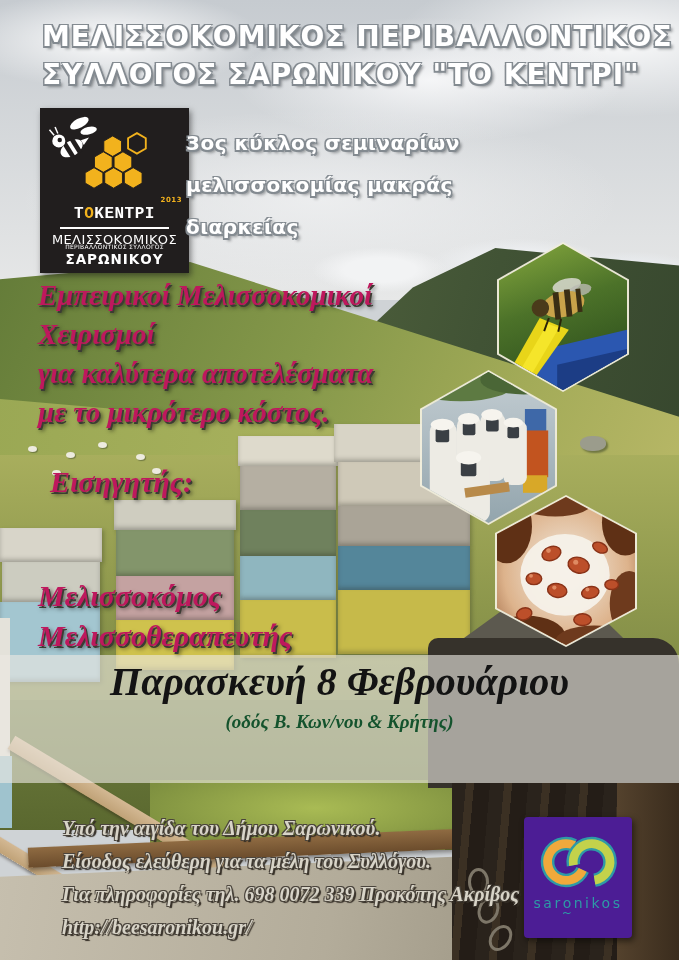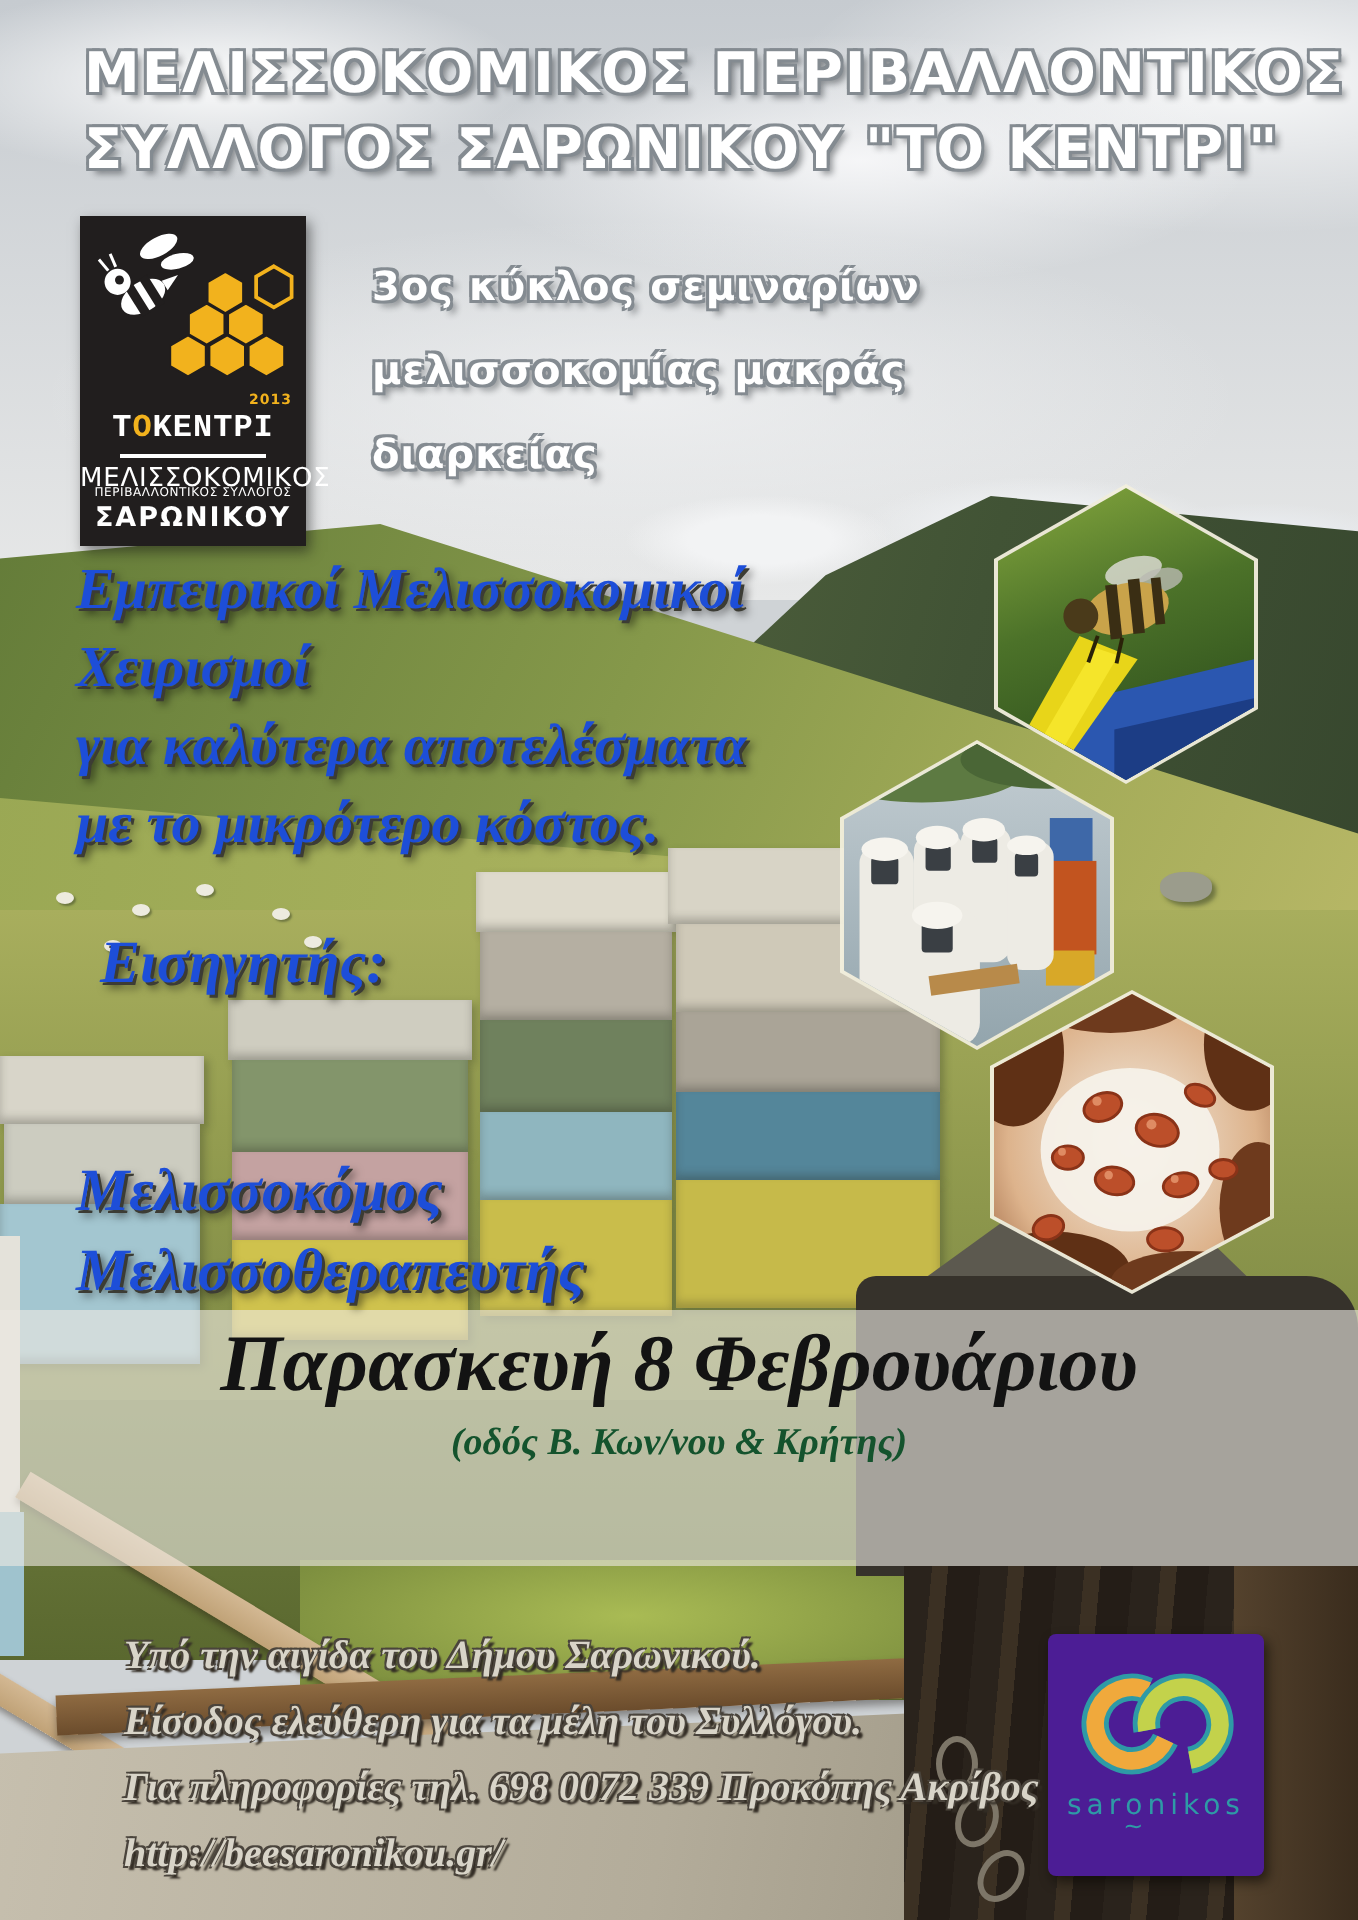--- a/index.html
+++ b/index.html
@@ -51,36 +51,36 @@
   .strip-white{left:0;top:618px;width:10px;height:140px;z-index:2;background:#e4e2da;}
   .strip-blue{left:0;top:756px;width:12px;height:72px;z-index:2;background:#9fc3ce;}
 
   
   .hex{clip-path:polygon(50% 0,100% 25%,100% 75%,50% 100%,0 75%,0 25%);}
   .hexwrap{z-index:3;background:rgba(243,240,222,.95);filter:drop-shadow(3px 4px 4px rgba(30,35,20,.45));}
   .hexinner{position:absolute;left:2px;top:2px;right:2px;bottom:2px;overflow:hidden;}
   .hexinner svg{display:block;width:100%;height:100%;}
 
   
-  .logo{left:40px;top:108px;width:113px;height:165px;background:#211e1e;z-index:5;box-shadow:2px 3px 6px rgba(20,20,20,.5);text-align:center;color:#fff;}
+  .logo{left:40px;top:108px;width:113px;height:165px;background:#211e1e;z-index:5;box-shadow:2px 3px 6px rgba(20,20,20,.5);text-align:center;color:#fff;padding-left:36px;}
   .logo svg{position:absolute;}
   .logo-year{position:absolute;right:7px;top:88px;font-size:7px;font-weight:700;color:#f2b21d;letter-spacing:.5px;}
   .logo-title{position:absolute;left:0;right:0;top:97px;font-weight:700;font-size:16px;letter-spacing:.5px;color:#fff;font-family:Liberation Mono, monospace;}
   .logo-title .o{color:#f2b21d;}
   .logo-rule{position:absolute;left:20px;right:20px;top:119px;height:1.5px;background:#fff;}
   .logo-sub1{position:absolute;left:0;right:0;top:124px;font-size:13px;font-weight:400;letter-spacing:.4px;}
   .logo-sub2{position:absolute;left:0;right:0;top:135px;font-size:6px;letter-spacing:.3px;}
   .logo-sub3{position:absolute;left:0;right:0;top:143px;font-size:13.5px;font-weight:700;letter-spacing:1px;}
 
   
   .outline-sans{color:#fff;
     text-shadow:-1.5px -1.5px 0 #848b91,1.5px -1.5px 0 #848b91,-1.5px 1.5px 0 #848b91,1.5px 1.5px 0 #848b91,3px 3px 3px rgba(30,35,40,.45);}
   .top-header{left:42px;top:18px;z-index:5;font-weight:700;font-size:28px;line-height:38px;letter-spacing:1px;font-family:"DejaVu Sans",sans-serif;}
   .seminar-title{left:186px;top:122px;z-index:5;font-weight:700;font-size:20px;line-height:42px;letter-spacing:.5px;font-family:"DejaVu Sans",sans-serif;}
-  .serif-it{font-family:"Liberation Serif","DejaVu Serif",serif;font-style:italic;font-weight:700;color:#1d4ed8;
+  .serif-it{font-family:"Liberation Serif","DejaVu Serif",serif;font-style:italic;font-weight:700;color:#be185d;
     text-shadow:1.5px 1.5px 0 #3c3c34,3px 3px 4px rgba(0,0,0,.55);}
   .intro{left:38px;top:276px;z-index:5;font-size:29px;line-height:39px;}
   .speaker{left:50px;top:462px;z-index:5;font-size:30px;line-height:40px;}
   .roles{left:38px;top:576px;z-index:5;font-size:30px;line-height:40px;}
 
   .banner{left:0;top:655px;width:679px;height:128px;z-index:4;background:rgba(235,232,226,.62);text-align:center;}
   .banner-title{margin-top:2px;font-family:"Liberation Serif","DejaVu Serif",serif;font-style:italic;font-weight:700;font-size:40px;line-height:50px;color:#131313;}
   .banner-line2{margin-top:3px;font-family:"Liberation Serif","DejaVu Serif",serif;font-style:italic;font-weight:700;font-size:19.5px;line-height:25px;color:#1b1b1b;}
   .banner-line3{margin-top:3px;font-family:"Liberation Serif","DejaVu Serif",serif;font-style:italic;font-weight:700;font-size:19px;line-height:24px;color:#14532d;}
 

